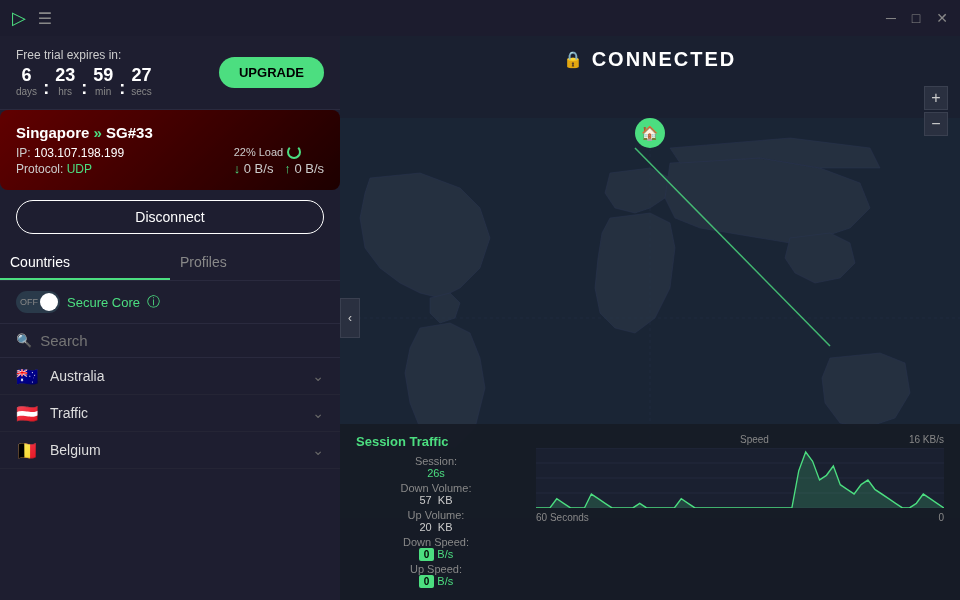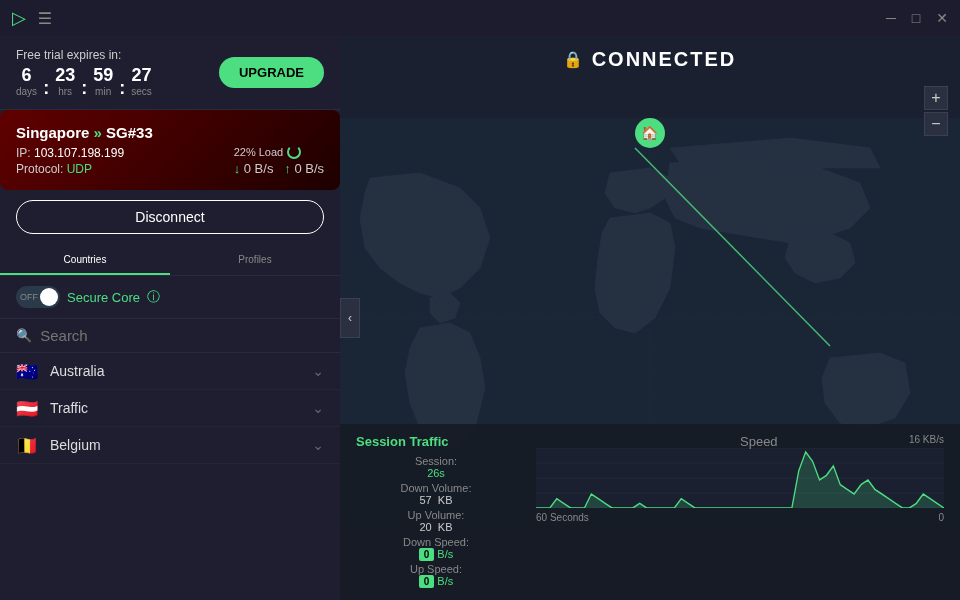--- a/index.html
+++ b/index.html
@@ -207,23 +207,23 @@
 
     
     .tabs {
       display: flex;
       background: #1e1e30;
       border-bottom: 1px solid #2a2a3e;
     }
     .tab {
       flex: 1;
       padding: 10px;
-      text-align: center;
-      color: #888;
-      font-size: 10px;
+      text-align: left;
+      color: #888;
+      font-size: 14px;
       cursor: pointer;
       position: relative;
     }
     .tab.active {
       color: #fff;
     }
     .tab.active::after {
       content: '';
       position: absolute;
       bottom: 0; left: 0; right: 0;
@@ -492,21 +492,21 @@
     .speed-chart {
       flex: 1;
       height: 80px;
       position: relative;
     }
     .chart-label-speed {
       position: absolute;
       top: 0;
       left: 50%;
       color: #888;
-      font-size: 13px;
+      font-size: 10px;
     }
     .chart-label-kb {
       position: absolute;
       top: 0;
       right: 0;
       color: #888;
       font-size: 10px;
     }
     .chart-label-seconds {
       position: absolute;

